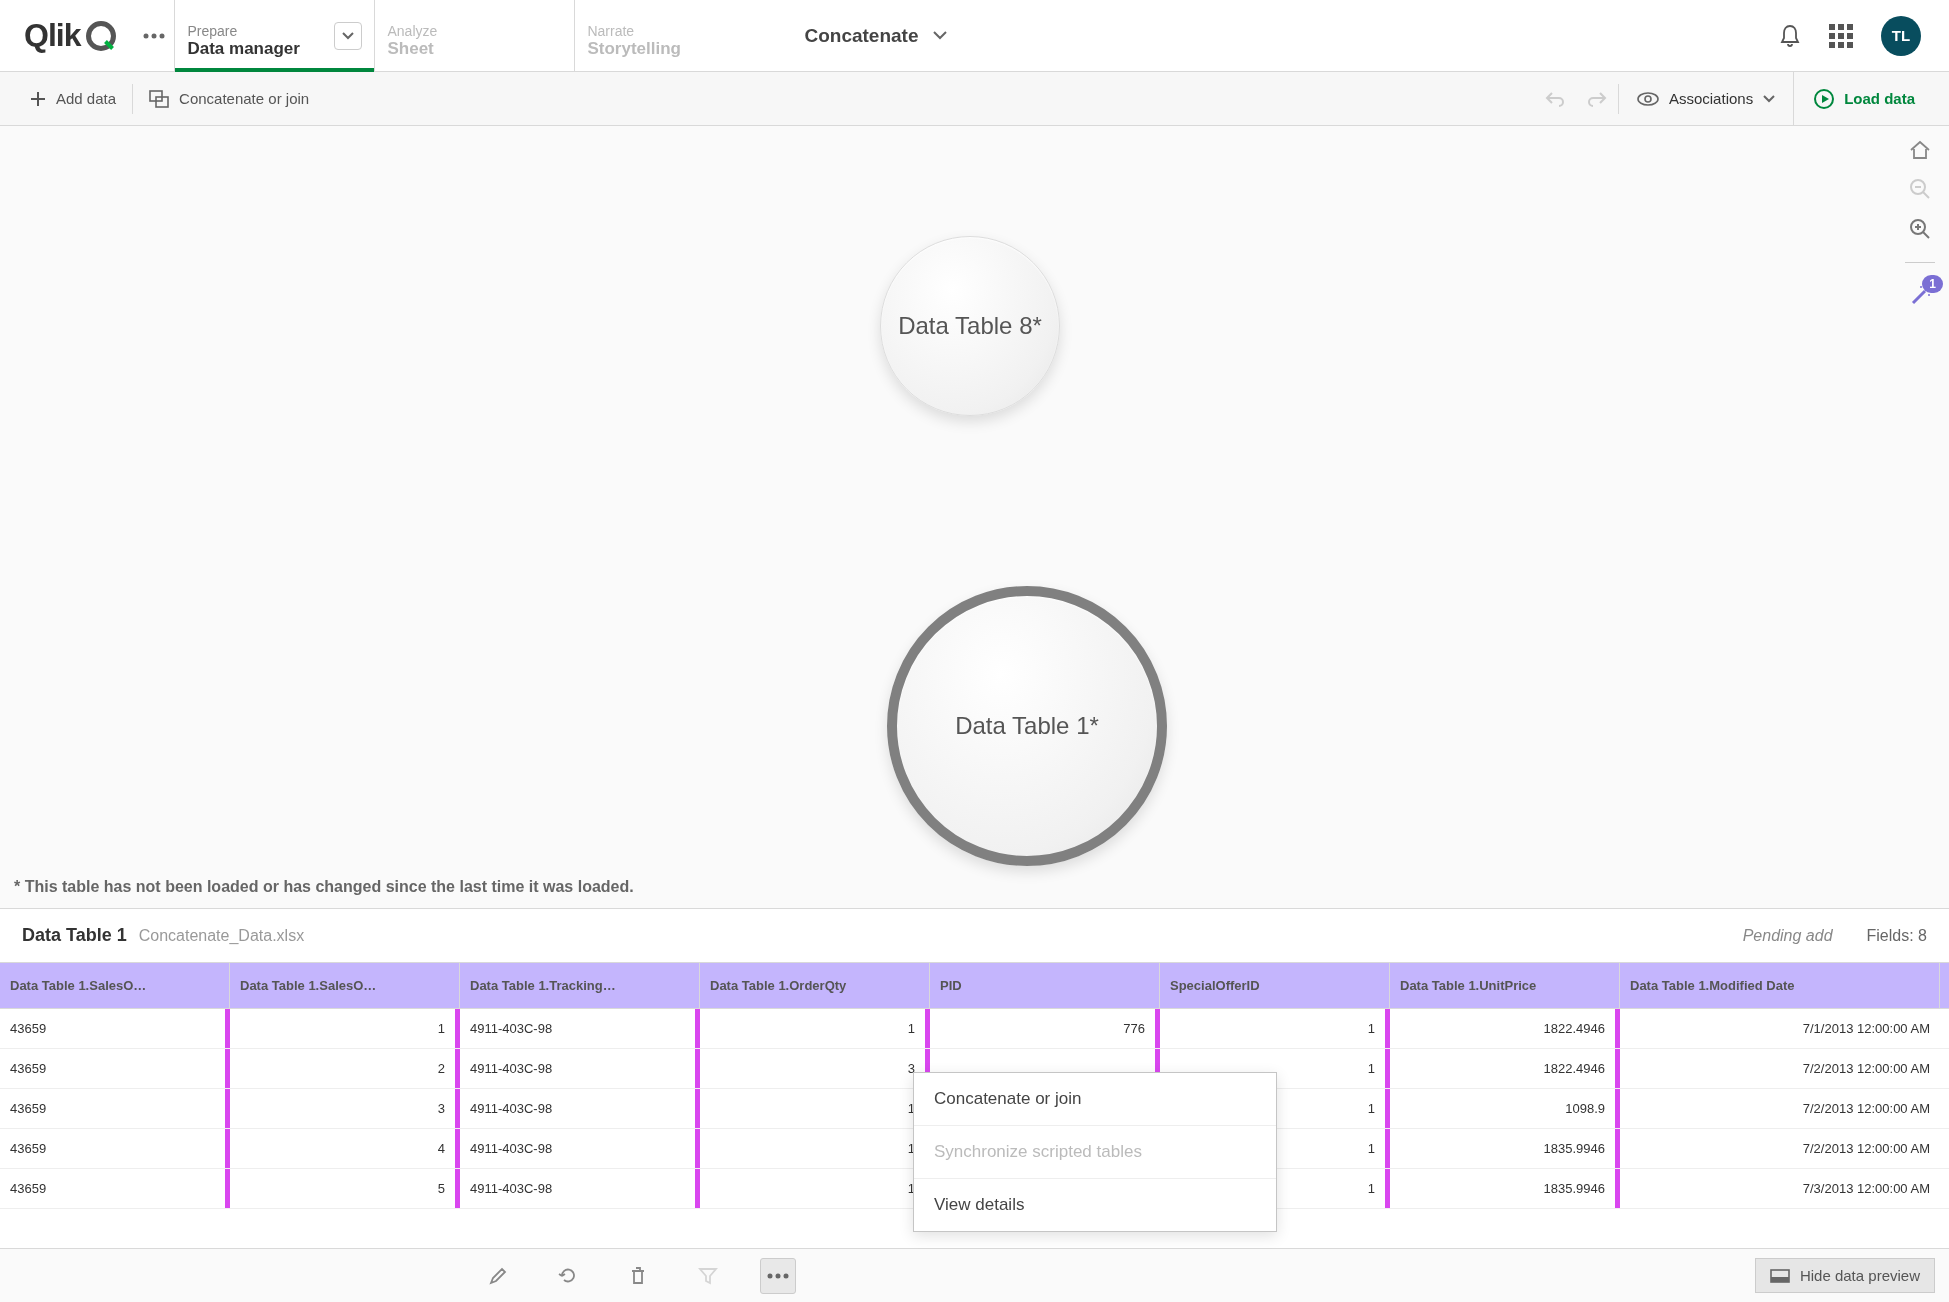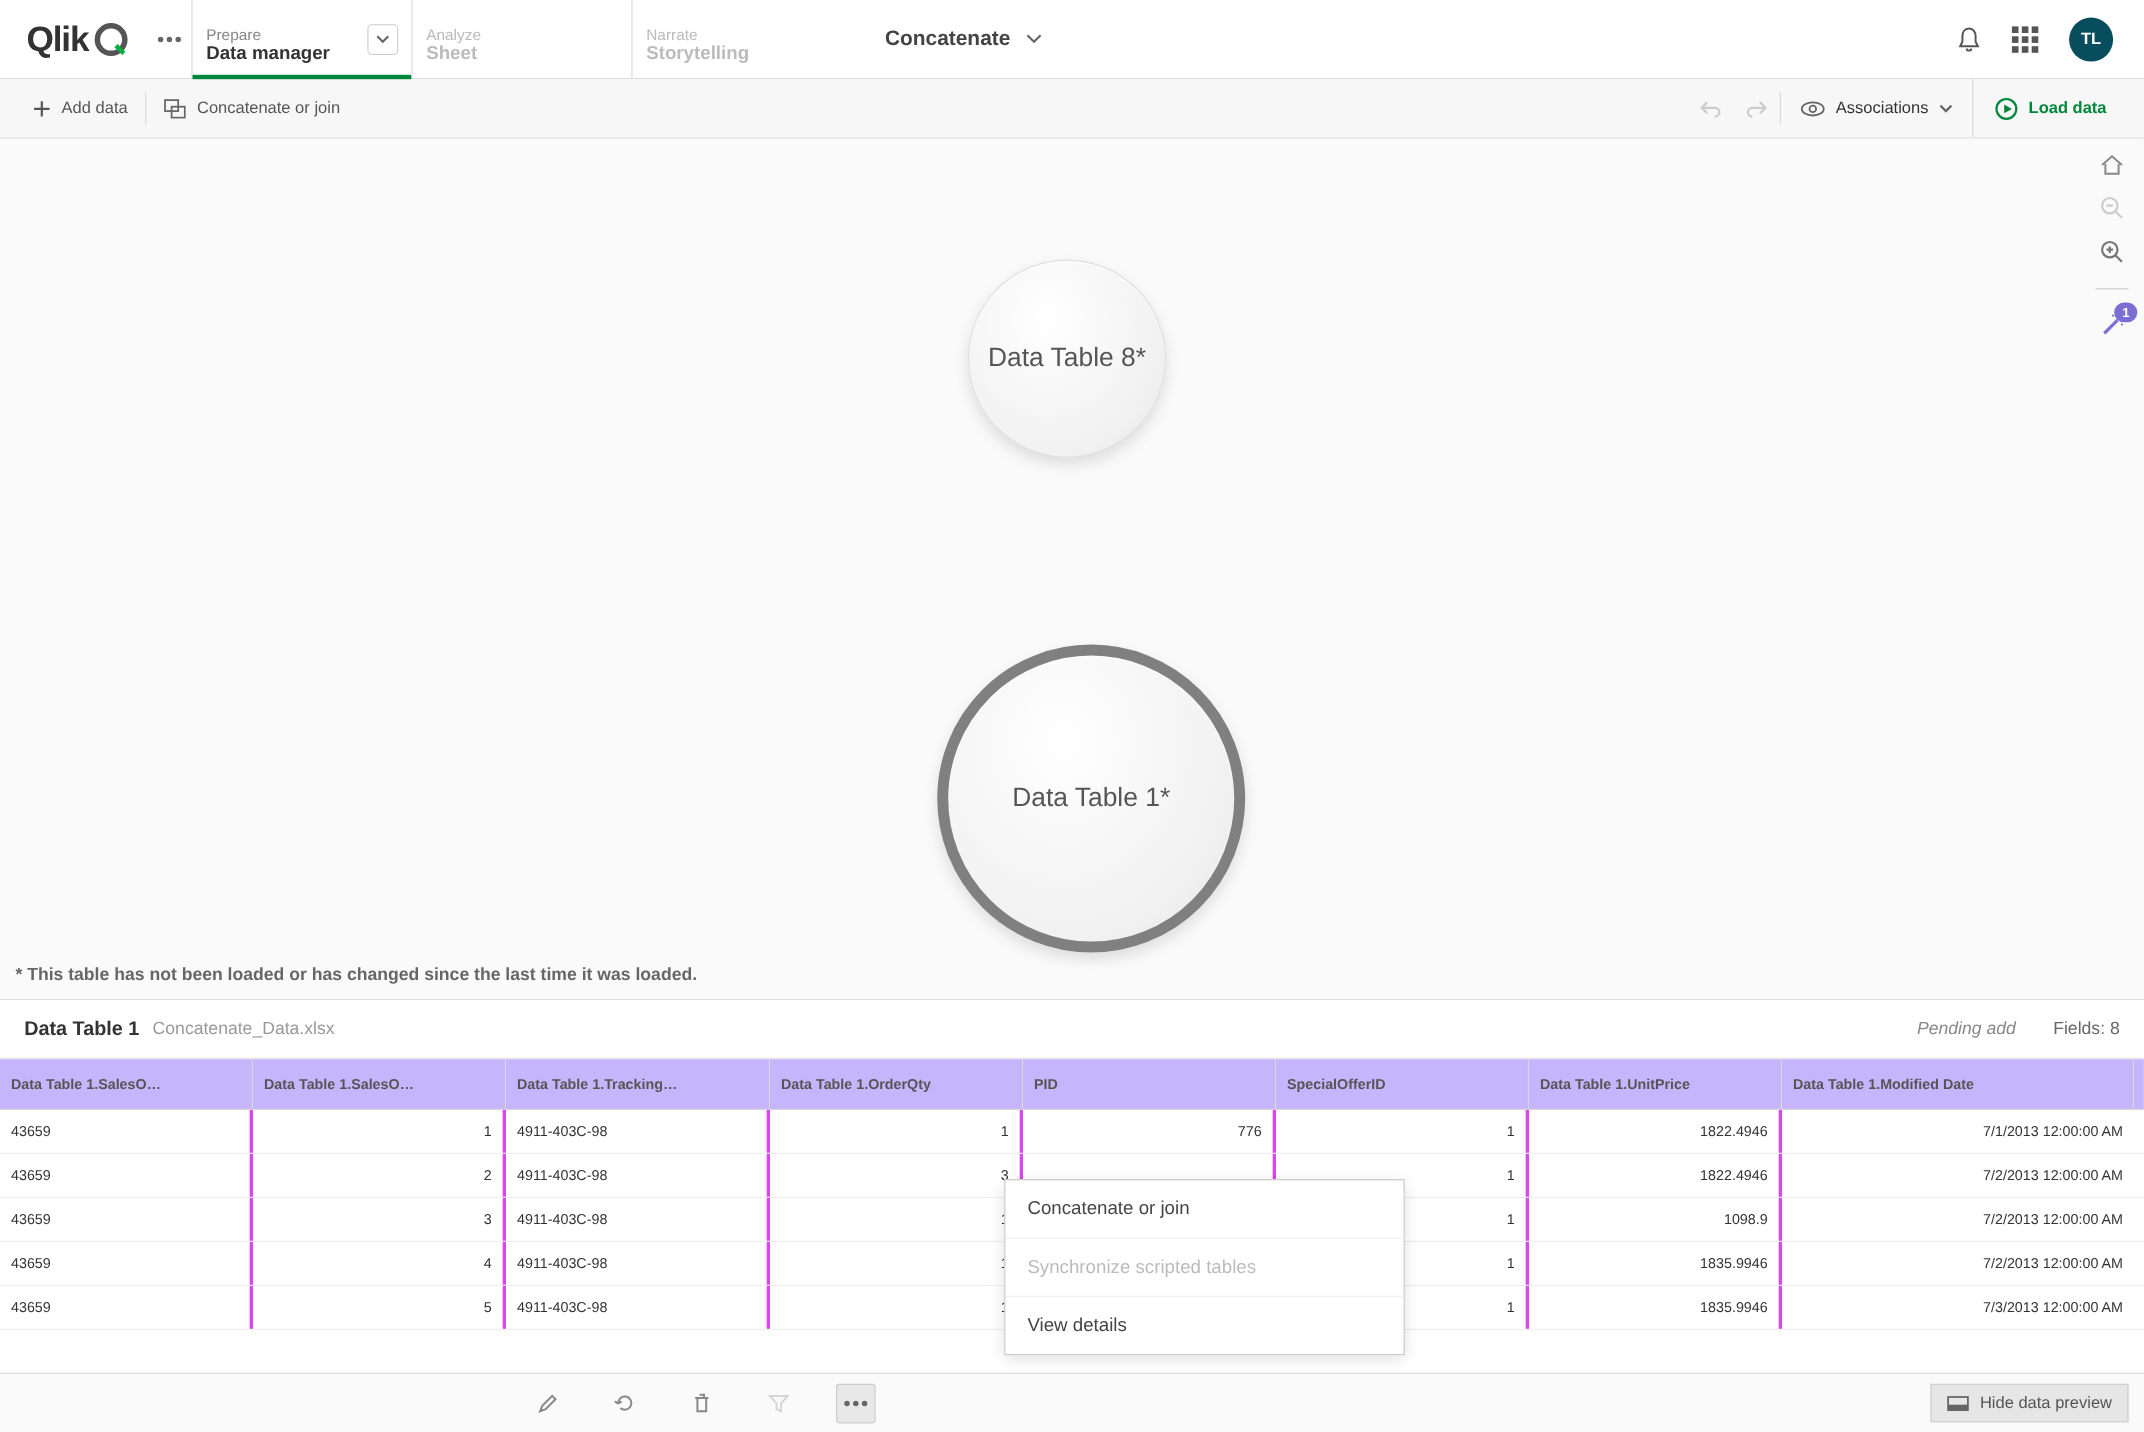--- a/index.html
+++ b/index.html
@@ -33,41 +33,41 @@
   .undo,.redo{color:#ccc; font-size:20px; padding:0 10px;}
   .assoc { display:flex; align-items:center; gap:10px; padding:0 18px; height:100%;}
   .load-data { display:flex; align-items:center; gap:10px; padding:0 20px; height:100%; color:#00873d; font-weight:600; border-left:1px solid #d9d9d9;}
   .load-data .play{ width:20px;height:20px;border:2px solid #00873d;border-radius:50%;display:flex;align-items:center;justify-content:center;}
   .load-data .play::after{content:"";border-left:7px solid #00873d;border-top:4px solid transparent;border-bottom:4px solid transparent;margin-left:2px;}
   
   
   .canvas-wrap { position:relative; height:782px; background:#fafafa; }
   .bubble { position:absolute; border-radius:50%; background:radial-gradient(ellipse at 40% 30%, #ffffff 0%, #f1f1f1 70%, #e4e4e4 100%); display:flex; align-items:center; justify-content:center; font-size:24px; color:#555; box-shadow: 0 6px 14px rgba(0,0,0,0.12), inset 0 1px 2px rgba(255,255,255,0.8);}
   .bubble.small { width:180px; height:180px; left:880px; top:110px; border:1px solid #ddd;}
-  .bubble.large { width:280px; height:280px; left:852px; top:460px; border:10px solid #808080;}
+  .bubble.large { width:280px; height:280px; left:887px; top:460px; border:10px solid #808080;}
   .canvas-note { position:absolute; bottom:12px; left:14px; font-size:16px; font-weight:600; color:#666;}
   .side-icons { position:absolute; top:14px; right:14px; display:flex; flex-direction:column; gap:18px; align-items:center; color:#999;}
   .side-icons .ico { font-size:22px; }
   .side-icons .divider { width:30px; height:1px; background:#ccc; margin:4px 0;}
   .magic-wrap { position:relative; }
   .badge { position:absolute; top:-10px; right:-12px; background:#7b6fd4; color:#fff; border-radius:10px; padding:0 7px; font-size:12px; line-height:18px; font-weight: 600;}
   
   
   .preview-head { display:flex; align-items:center; padding:10px 22px; border-top:1px solid #d9d9d9; height:54px; font-size:16px;}
   .preview-head .tname { font-weight:700; margin-right:12px; font-size:18px;}
   .preview-head .fname { color:#999;}
   .preview-head .right { margin-left:auto; display:flex; gap:34px; color:#666;}
   .pending { font-style:italic; color:#888;}
   
   
   .grid { border-top:1px solid #d9d9d9; }
   .grid-row { display:flex; height:40px; align-items:center;}
   .grid-row.header { background:#c4b5fd; font-weight:600; color:#555; border-bottom:1px solid #d9d9d9; height:46px;}
   .grid-row:not(.header) { border-bottom:1px solid #eee;}
-  .cell { padding:0 10px; overflow:hidden; white-space:nowrap; text-overflow:ellipsis; border-right:3px solid #d946ef; height:100%; display:flex; align-items:center;}
+  .cell { padding:0 10px; overflow:hidden; white-space:nowrap; text-overflow:ellipsis; border-right:5px solid #d946ef; height:100%; display:flex; align-items:center;}
   .grid-row.header .cell { border-right:1px solid #d9d9d9;}
   .c0{width:230px;} .c1{width:230px; justify-content:flex-end;} .c2{width:240px;} .c3{width:230px; justify-content:flex-end;} .c4{width:230px; justify-content:flex-end;} .c5{width:230px; justify-content:flex-end;} .c6{width:230px; justify-content:flex-end;} .c7{width:320px; justify-content:flex-end; border-right:none;}
   .grid-row.header .c1,.grid-row.header .c3,.grid-row.header .c4,.grid-row.header .c5,.grid-row.header .c6,.grid-row.header .c7{justify-content:flex-start;}
   
   
   .ctx-menu { position:absolute; left:913px; top:1072px; width:364px; background:#fff; border:1px solid #c5c5c5; box-shadow:0 4px 14px rgba(0,0,0,0.12); z-index:100;}
   .ctx-item { padding:16px 20px; font-size:17px; color:#444; cursor:pointer; border-bottom:1px solid #eee;}
   .ctx-item:last-child{border-bottom:none;}
   .ctx-item.disabled { color:#bbb; cursor:default;}
   

